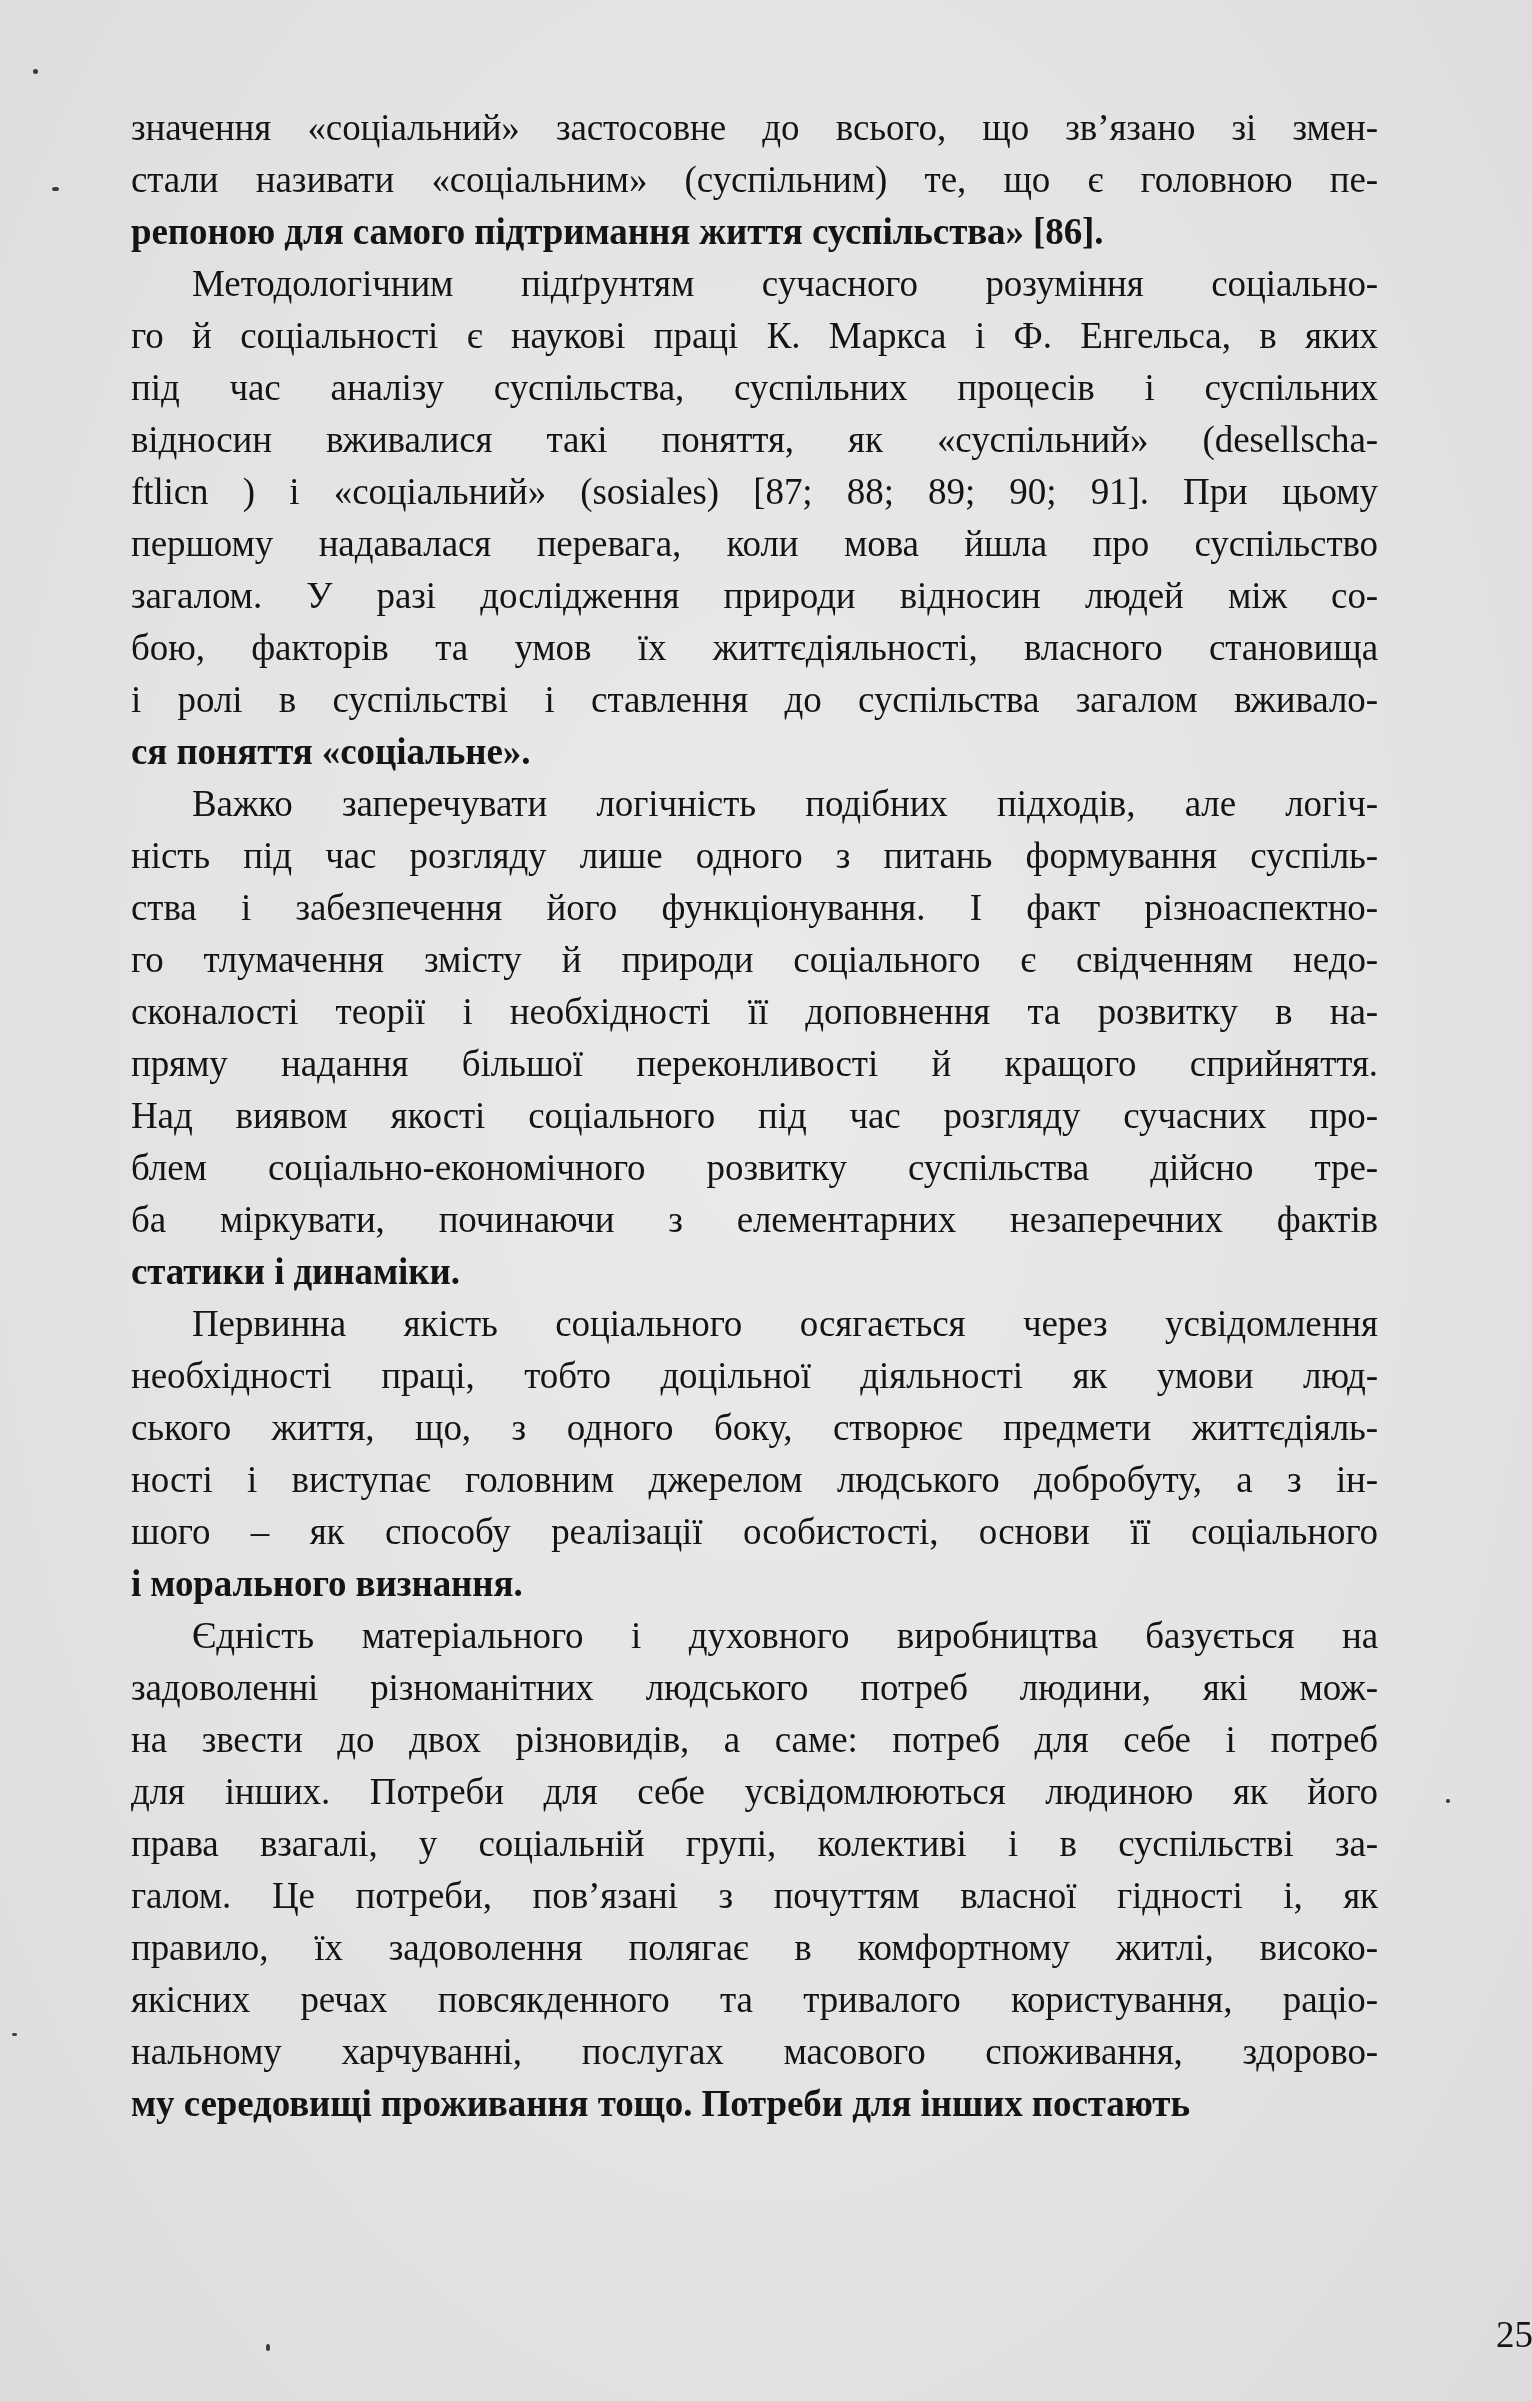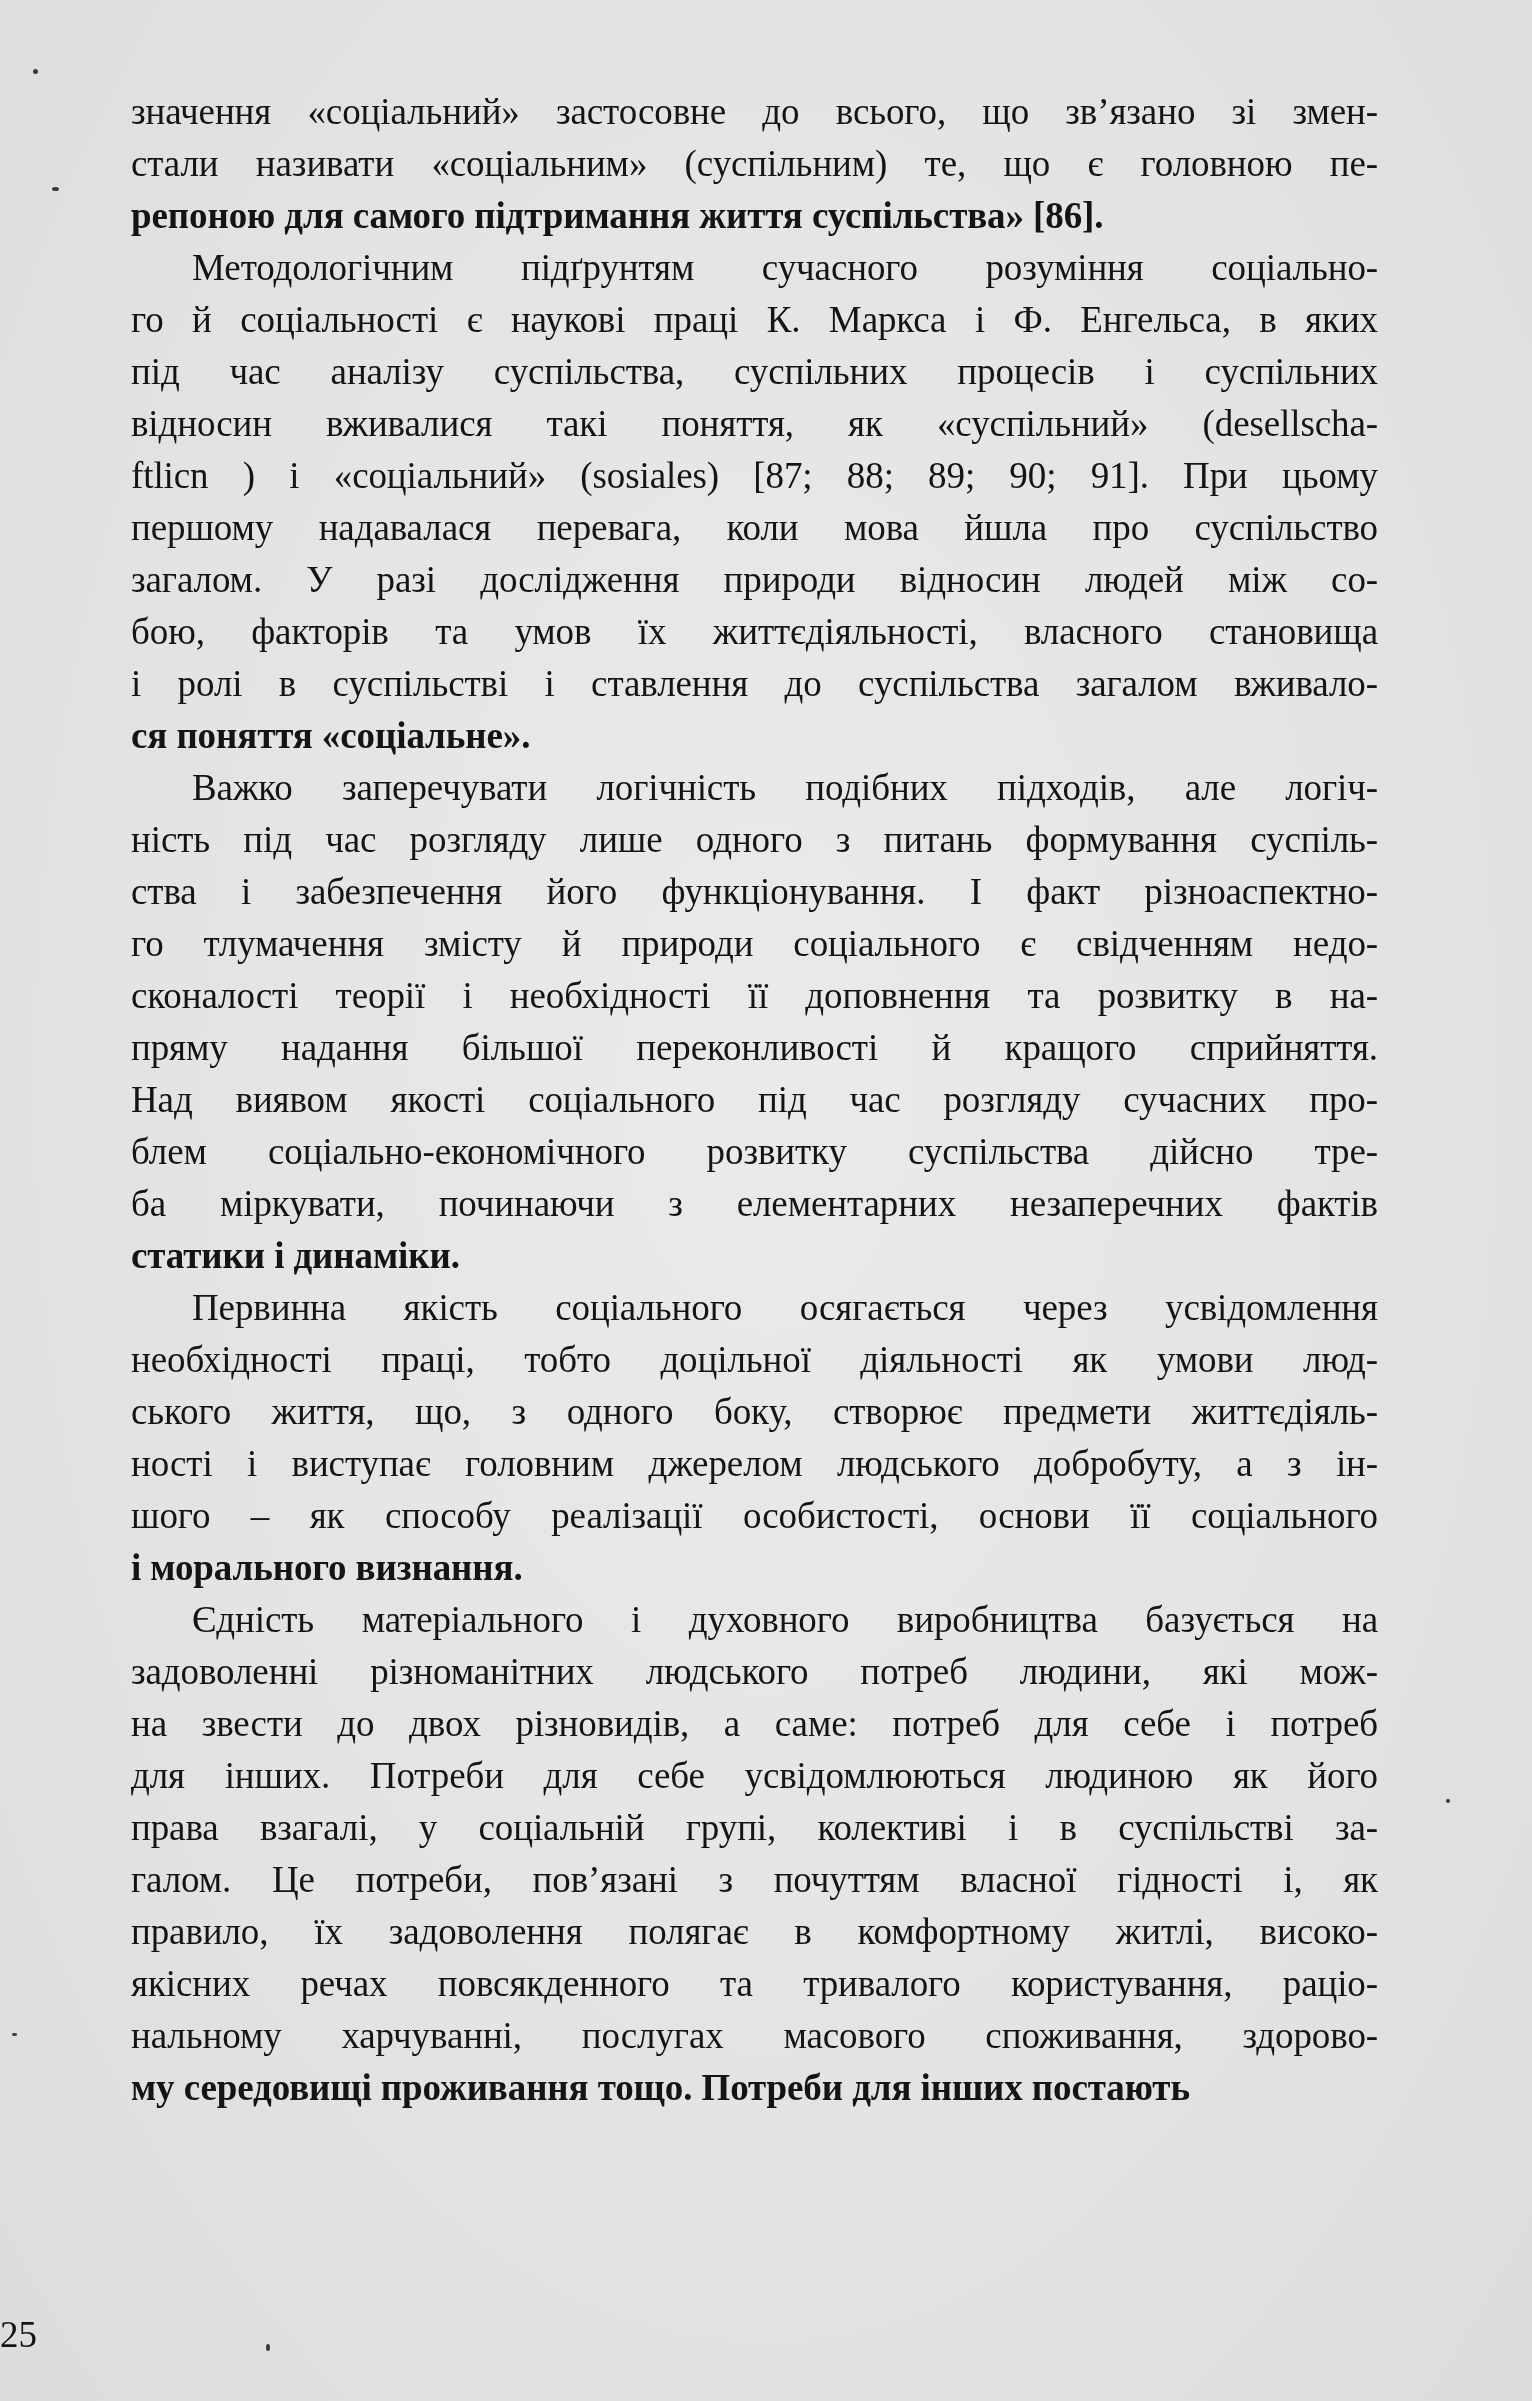--- a/index.html
+++ b/index.html
@@ -12,21 +12,21 @@
       background: #e5e5e8;
       background-image: radial-gradient(ellipse at 50% 45%, #eaeaed 0%, #e3e3e6 60%, #dcdcdf 100%);
       position: relative;
       overflow: hidden;
       font-family: "Liberation Serif", "DejaVu Serif", serif;
       color: #141414;
     }
     .page {
       position: absolute;
       left: 131px;
-      top: 86px;
+      top: 102px;
       width: 1247px;
     }
     .line {
       display: block;
       height: 52px;
       line-height: 52px;
       font-size: 37px;
       white-space: nowrap;
       text-align: justify;
       text-align-last: justify;
@@ -38,21 +38,21 @@
       font-weight: bold;
     }
     .line.indent {
       padding-left: 61px;
     }
     .page-number {
       position: absolute;
       left: 0;
       width: 1533px;
       top: 2311px;
-      text-align: left;
+      text-align: right;
       font-size: 37px;
       line-height: 48px;
       color: #141414;
     }
     .speck {
       position: absolute;
       background: #3a3a3a;
       border-radius: 50%;
     }
   </style>

